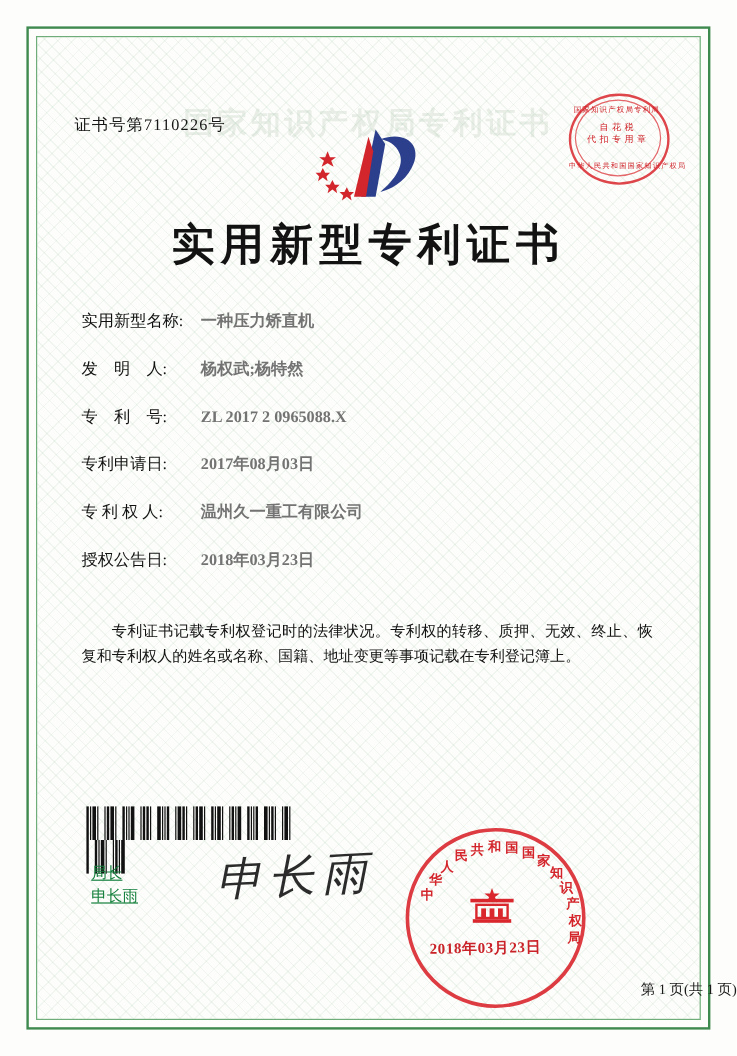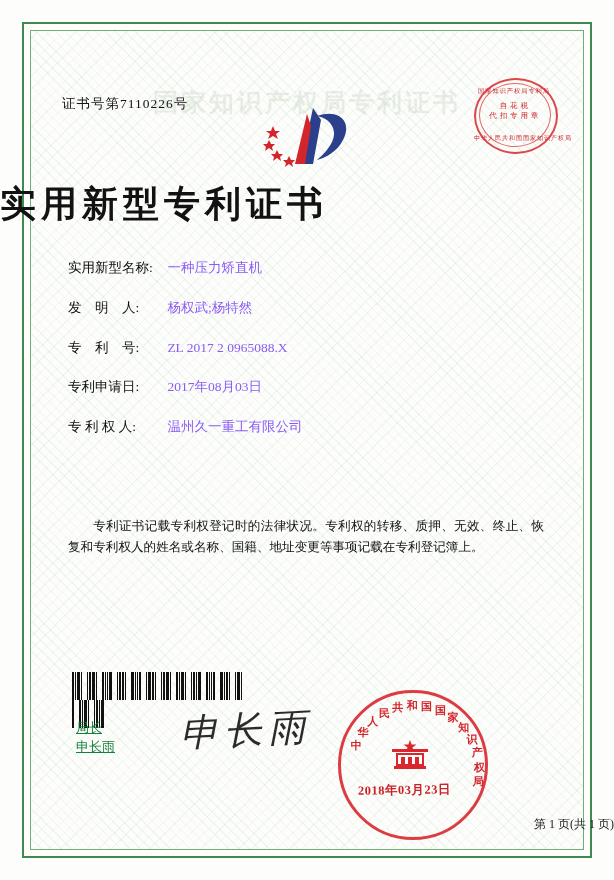--- a/index.html
+++ b/index.html
@@ -112,20 +112,21 @@
     position: absolute;
     left: 255px;
     top: 100px;
     width: 110px;
     height: 70px;
   }
   .title {
     position: absolute;
     left: 0; right: 0;
     top: 180px;
+    text-align: center;
     font-size: 36px;
     font-weight: bold;
     letter-spacing: 5px;
     color: #121212;
     font-family: "Liberation Serif", "DejaVu Serif", serif;
   }
   .fields {
     position: absolute;
     left: 68px;
     top: 258px;
@@ -137,21 +138,22 @@
     margin-bottom: 19.5px;
     white-space: nowrap;
     color: #111;
   }
   .field-label {
     display: inline-block;
     color: #111;
   }
   .field-value {
     display: inline-block;
-    color: #8b5cf6;
+    color: #737373;
+    font-weight: bold;
   }
   .lbl-w1 { min-width: 96px; }
   .lbl-w2 { min-width: 96px; }
   .body-text {
     position: absolute;
     left: 68px;
     top: 516px;
     width: 476px;
     font-size: 12.6px;
     line-height: 20.5px;
@@ -305,20 +307,24 @@
       <span class="field-label lbl-w1">专　利　号:</span>
       <span class="field-value">ZL 2017 2 0965088.X</span>
     </div>
     <div class="field-row">
       <span class="field-label lbl-w2">专利申请日:</span>
       <span class="field-value">2017年08月03日</span>
     </div>
     <div class="field-row">
       <span class="field-label lbl-w1">专 利 权 人:</span>
       <span class="field-value">温州久一重工有限公司</span>
+    </div>
+    <div class="field-row">
+      <span class="field-label lbl-w2">授权公告日:</span>
+      <span class="field-value">2018年03月23日</span>
     </div>
   </div>
 
   <div class="body-text">
     <p>专利证书记载专利权登记时的法律状况。专利权的转移、质押、无效、终止、恢复和专利权人的姓名或名称、国籍、地址变更等事项记载在专利登记簿上。</p>
   </div>
 
   <div class="barcode">
     <i style="width:2px"></i><i style="width:1px"></i><i style="width:3px"></i><i style="width:1px"></i>
     <i style="width:1px"></i><i style="width:2px"></i><i style="width:3px"></i><i style="width:1px"></i>

